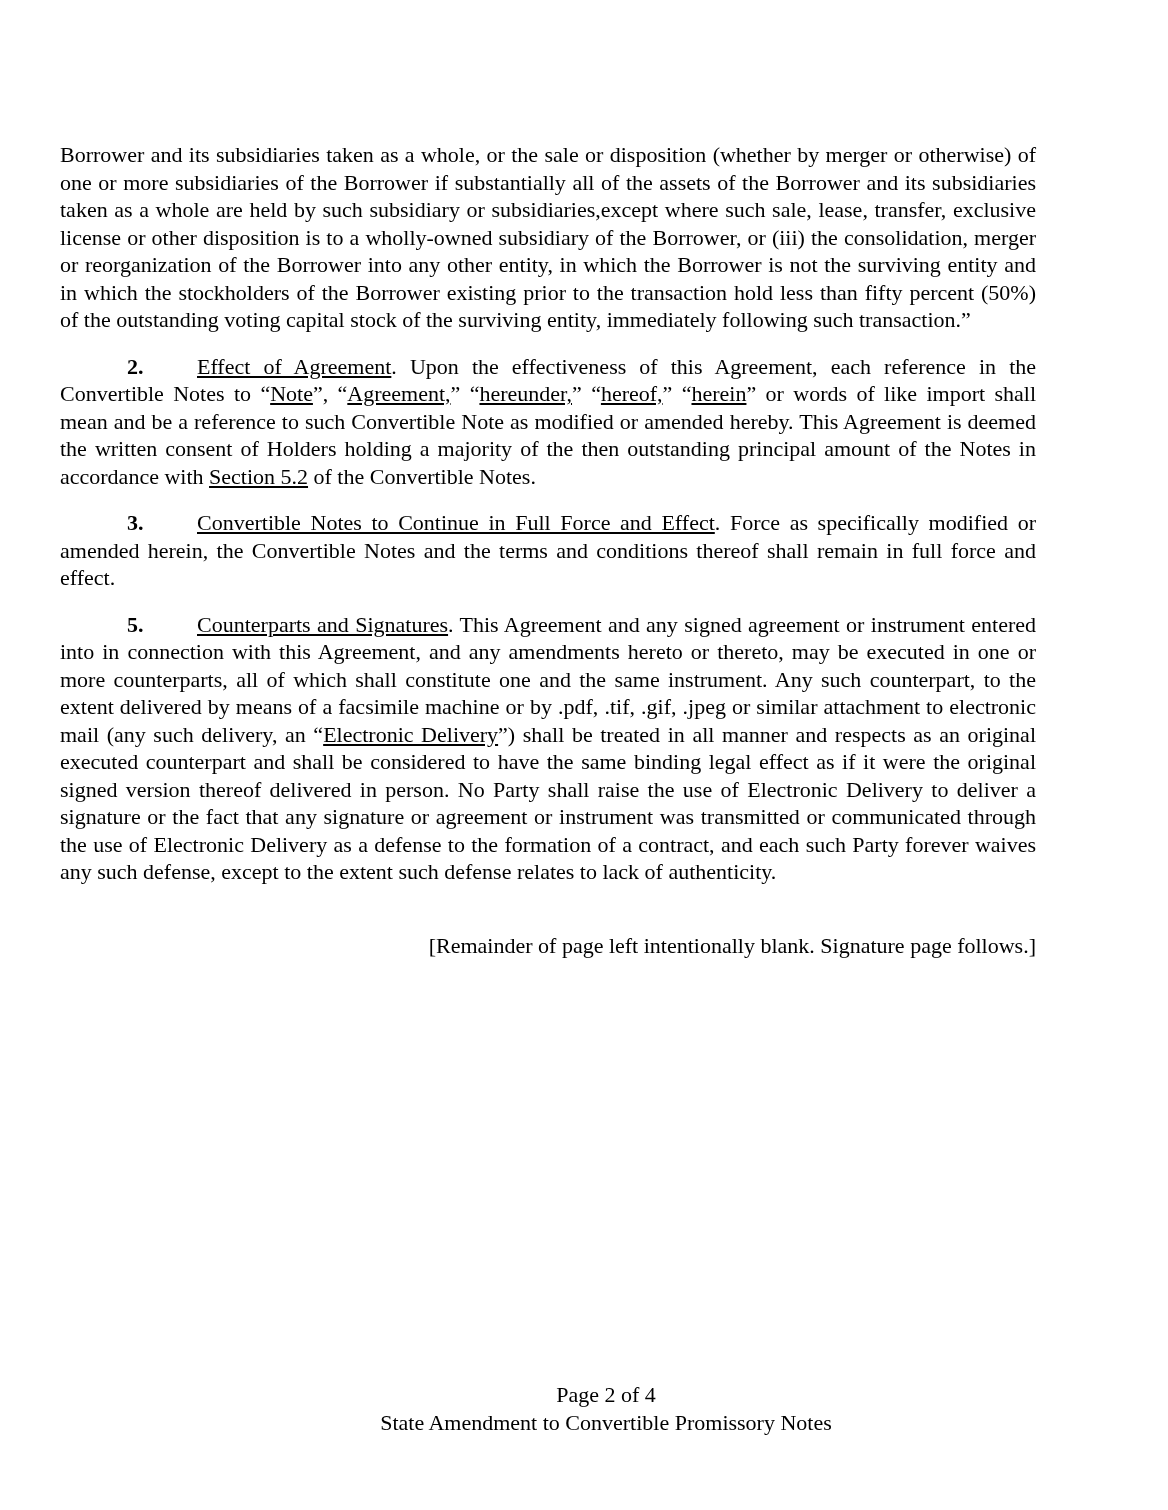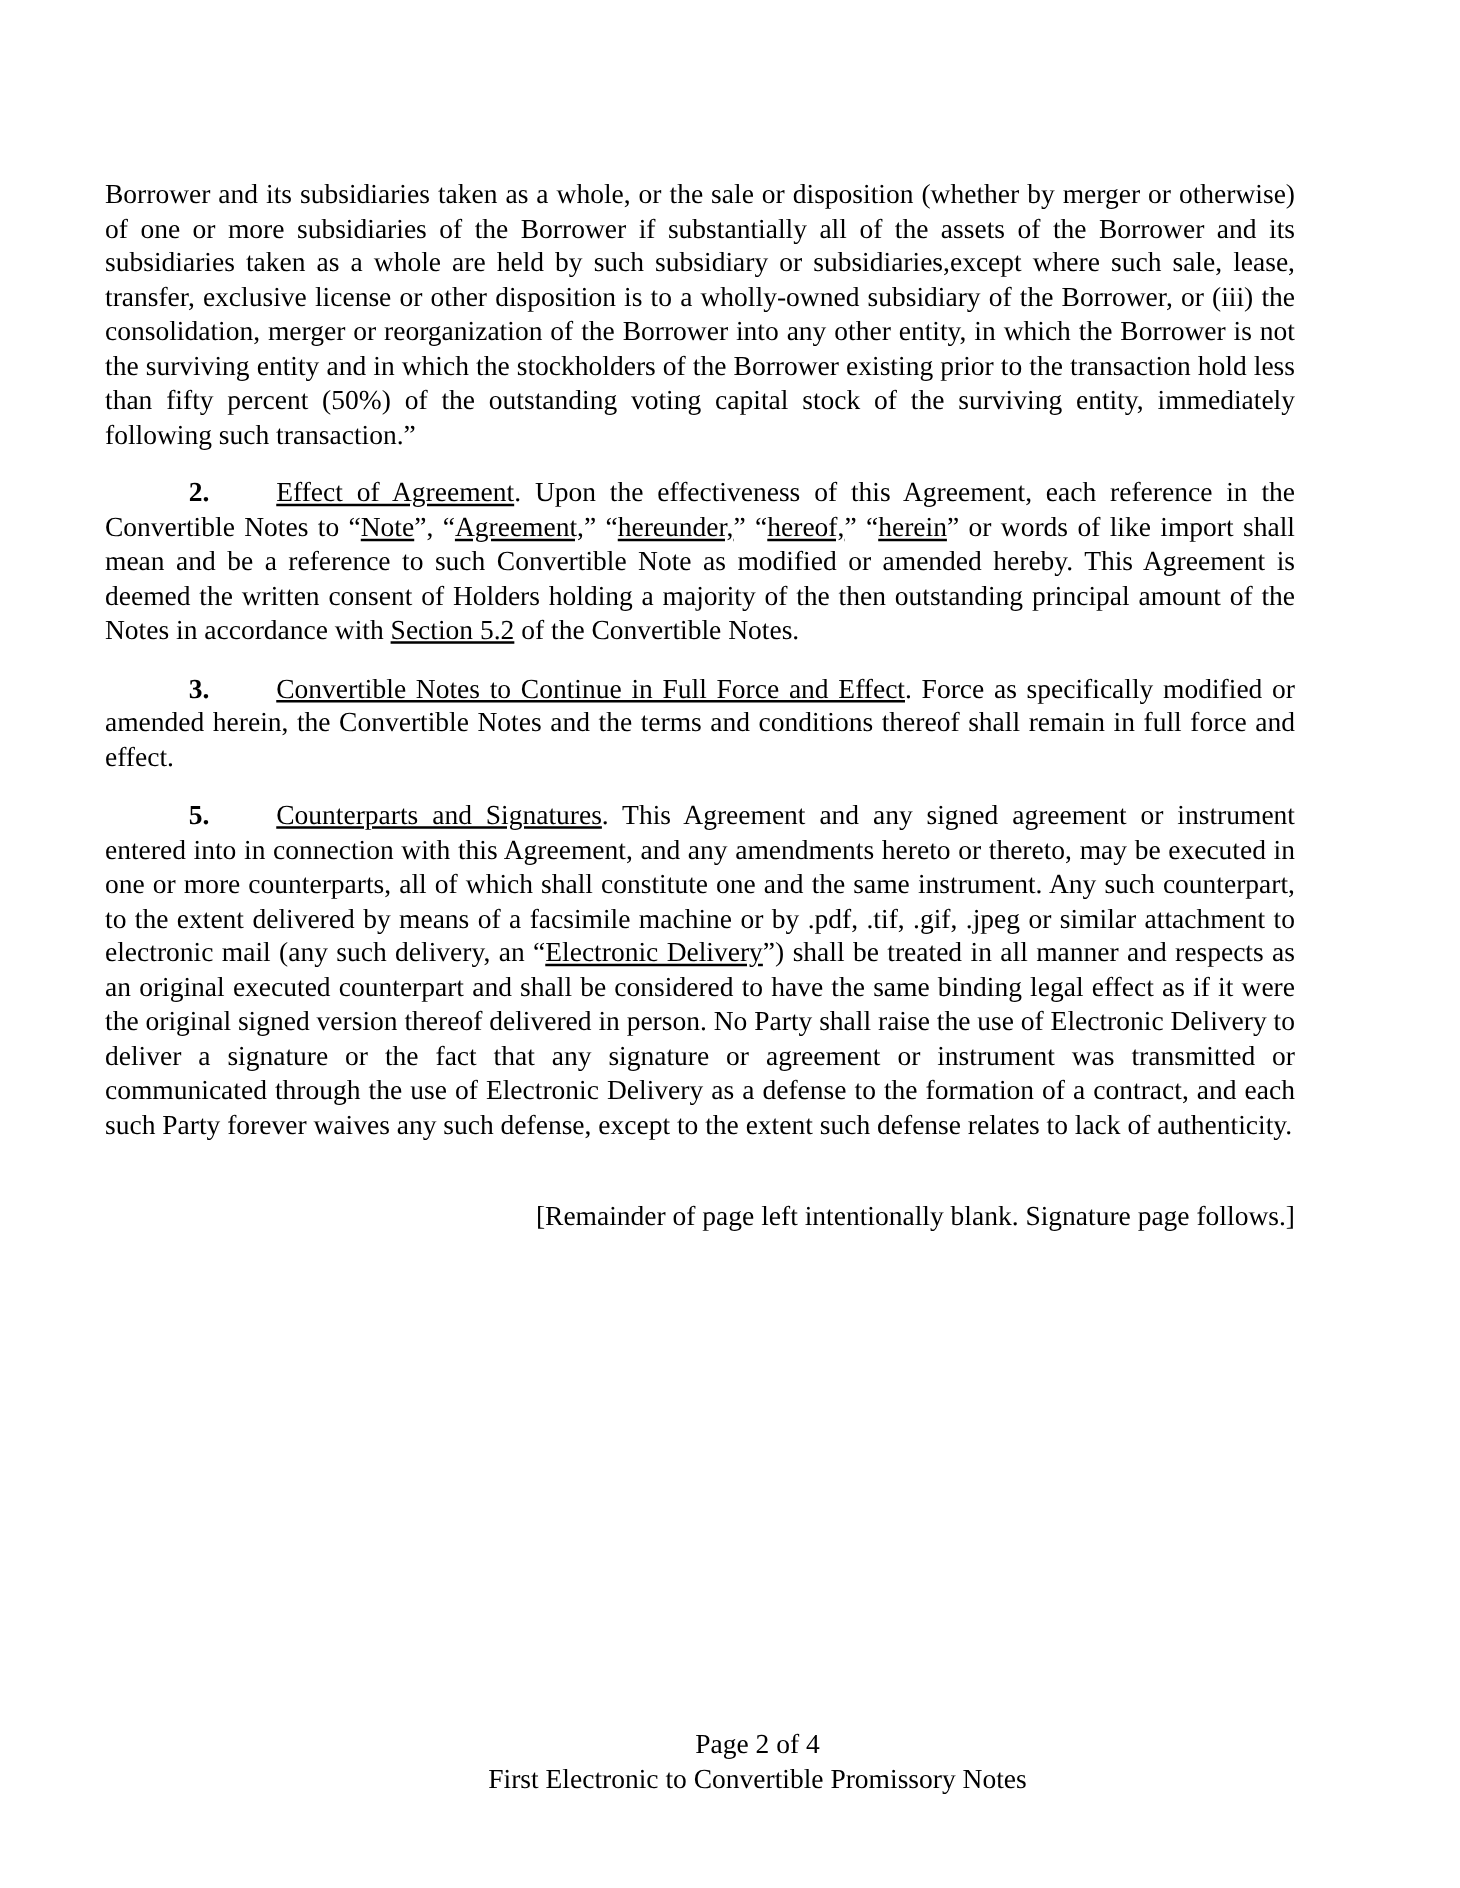--- a/index.html
+++ b/index.html
@@ -5,21 +5,21 @@
   html, body {
     margin: 0;
     padding: 0;
     background: #ffffff;
   }
   .page {
     position: relative;
     width: 1168px;
     height: 1510px;
     box-sizing: border-box;
-    padding: 141px 132px 0 84px;
+    padding: 141px 132px 0 60px;
     background: #ffffff;
     color: #000000;
     font-family: "Liberation Serif", "DejaVu Serif", serif;
     font-size: 22px;
     line-height: 27.5px;
     overflow: hidden;
   }
   p.body-text {
     margin: 0 0 19px 0;
     text-align: justify;
@@ -57,16 +57,16 @@
 
   <p class="body-text"><span class="num">3.</span><span><span class="run-b run-u">Convertible Notes to Continue in Full Force and Effect</span><span>. Force as specifically modified or amended herein, the Convertible Notes and the terms and conditions thereof shall remain in full force and effect.</span></span></p>
 
 
   <p class="body-text"><span class="num">5.</span><span><span class="run-b run-u">Counterparts and Signatures</span><span>. This Agreement and any signed agreement or instrument entered into in connection with this Agreement, and any amendments hereto or thereto, may be executed in one or more counterparts, all of which shall constitute one and the same instrument. Any such counterpart, to the extent delivered by means of a facsimile machine or by .pdf, .tif, .gif, .jpeg or similar attachment to electronic mail (any such delivery, an “</span><span class="run-b run-u">Electronic Delivery</span><span>”) shall be treated in all manner and respects as an original executed counterpart and shall be considered to have the same binding legal effect as if it were the original signed version thereof delivered in person. No Party shall raise the use of Electronic Delivery to deliver a signature or the fact that any signature or agreement or instrument was transmitted or communicated through the use of Electronic Delivery as a defense to the formation of a contract, and each such Party forever waives any such defense, except to the extent such defense relates to lack of authenticity.</span></span></p>
 
   <p class="remainder">[Remainder of page left intentionally blank. Signature page follows.]</p>
 
   <div class="footer">
     <div>Page 2 of 4</div>
-    <div>First Electronic to Convertible Promissory Notes</div>
+    <div>State Amendment to Convertible Promissory Notes</div>
   </div>
 
 </div>
 
 </body></html>

